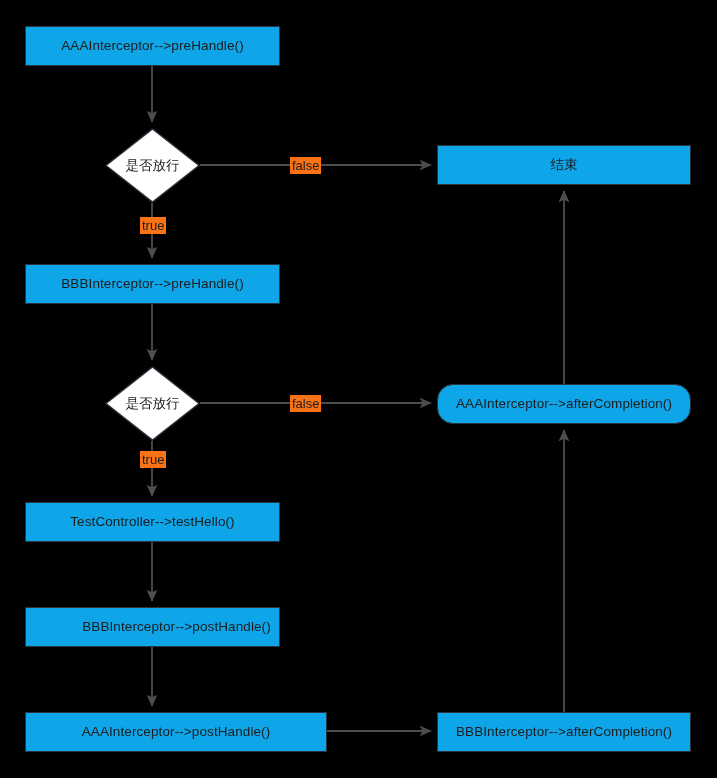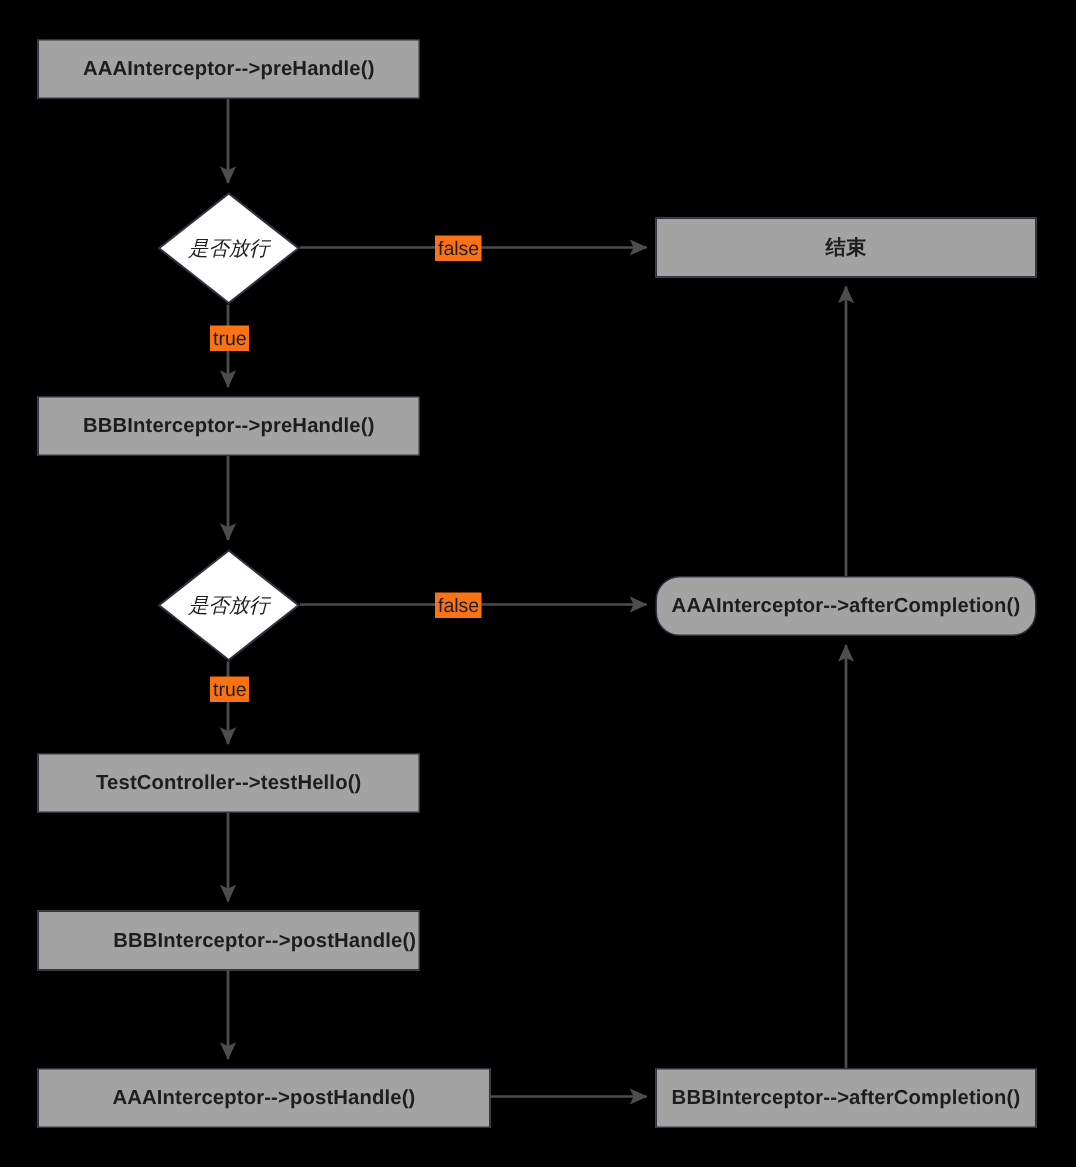--- a/index.html
+++ b/index.html
@@ -21,35 +21,33 @@
   #edges {
     position: absolute;
     left: 0;
     top: 0;
     width: 717px;
     height: 778px;
   }
   .node {
     position: absolute;
     box-sizing: border-box;
-    background: #a3a3a3;
+    background: #0ea5e9;
     border: 1.4px solid #2c333c;
     display: flex;
     align-items: center;
     justify-content: center;
     color: #1d1d1d;
     font-size: 13.5px;
     line-height: 1.15;
     letter-spacing: 0.1px;
     white-space: nowrap;
-    font-weight: bold;
   }
   .diamond-wrap {
     position: absolute;
-    font-style: italic;
   }
   .diamond-wrap svg {
     display: block;
   }
   .diamond-label {
     position: absolute;
     left: 0;
     top: 0;
     width: 100%;
     height: 100%;

